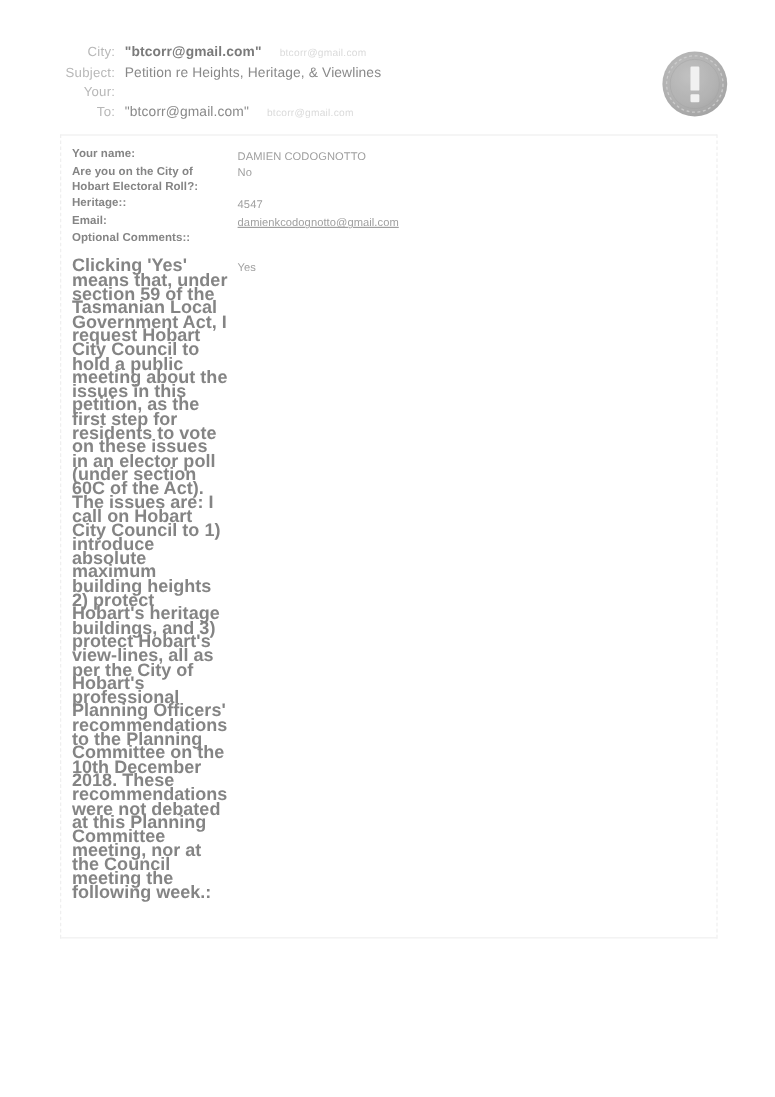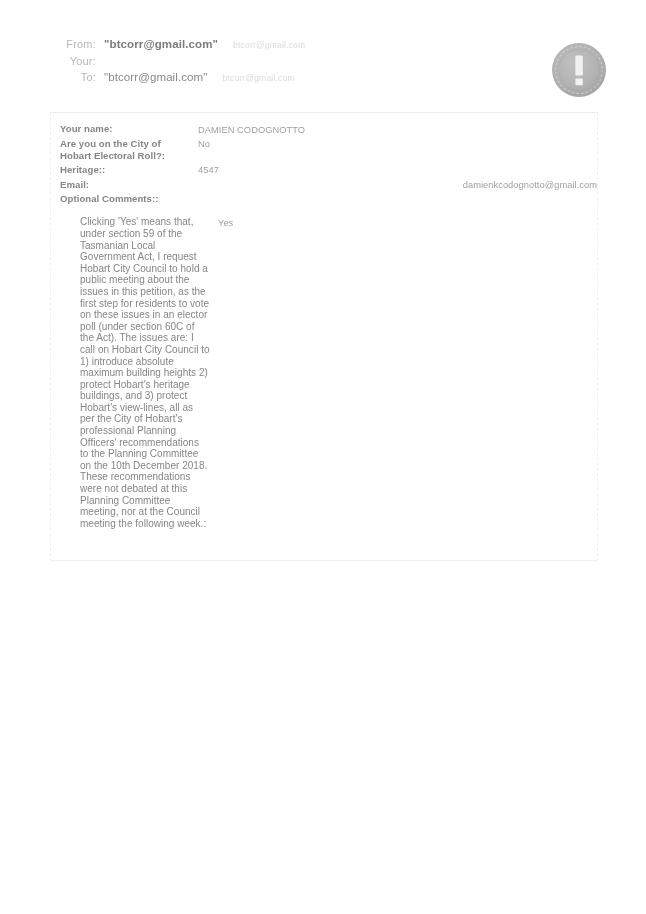--- a/index.html
+++ b/index.html
@@ -105,52 +105,55 @@
   .fcell-value {
     flex: 1;
     font-size: 9.3px;
     color: #8a8a8a;
     line-height: 12.2px;
     letter-spacing: 0.05px;
     padding-top: 0.5px;
   }
   .fcell-value.link {
     color: #8a8a8a;
-    text-align: right;
+    text-decoration: underline;
   }
   .spacer-2 { height: 2px; }
 
   
   .statement-row { padding-top: 11px; }
   .statement-label {
     width: 138px;
     flex: 0 0 138px;
-    font-size: 10px;
-    font-weight: normal;
+    font-size: 15px;
+    font-weight: bold;
     color: #6a6a6a;
     line-height: 11.6px;
     letter-spacing: 0.02px;
     padding-right: 8px;
     box-sizing: border-box;
-    margin-left: 20px;
   }
 </style>
 </head>
 <body>
 
 <div class="page">
 
   <div class="mail-header">
 
     <div class="hdr-row">
-      <div class="hdr-label">From:</div>
+      <div class="hdr-label">City:</div>
       <div class="hdr-value strong">"btcorr@gmail.com"</div>
       <div class="hdr-faint">btcorr@gmail.com</div>
     </div>
 
+    <div class="hdr-row">
+      <div class="hdr-label">Subject:</div>
+      <div class="hdr-value">Petition re Heights, Heritage, &amp; Viewlines</div>
+    </div>
 
     <div class="hdr-row">
       <div class="hdr-label">Your:</div>
     </div>
 
     <div class="hdr-row">
       <div class="hdr-label">To:</div>
       <div class="hdr-value">"btcorr@gmail.com"</div>
       <div class="hdr-faint">btcorr@gmail.com</div>
     </div>

